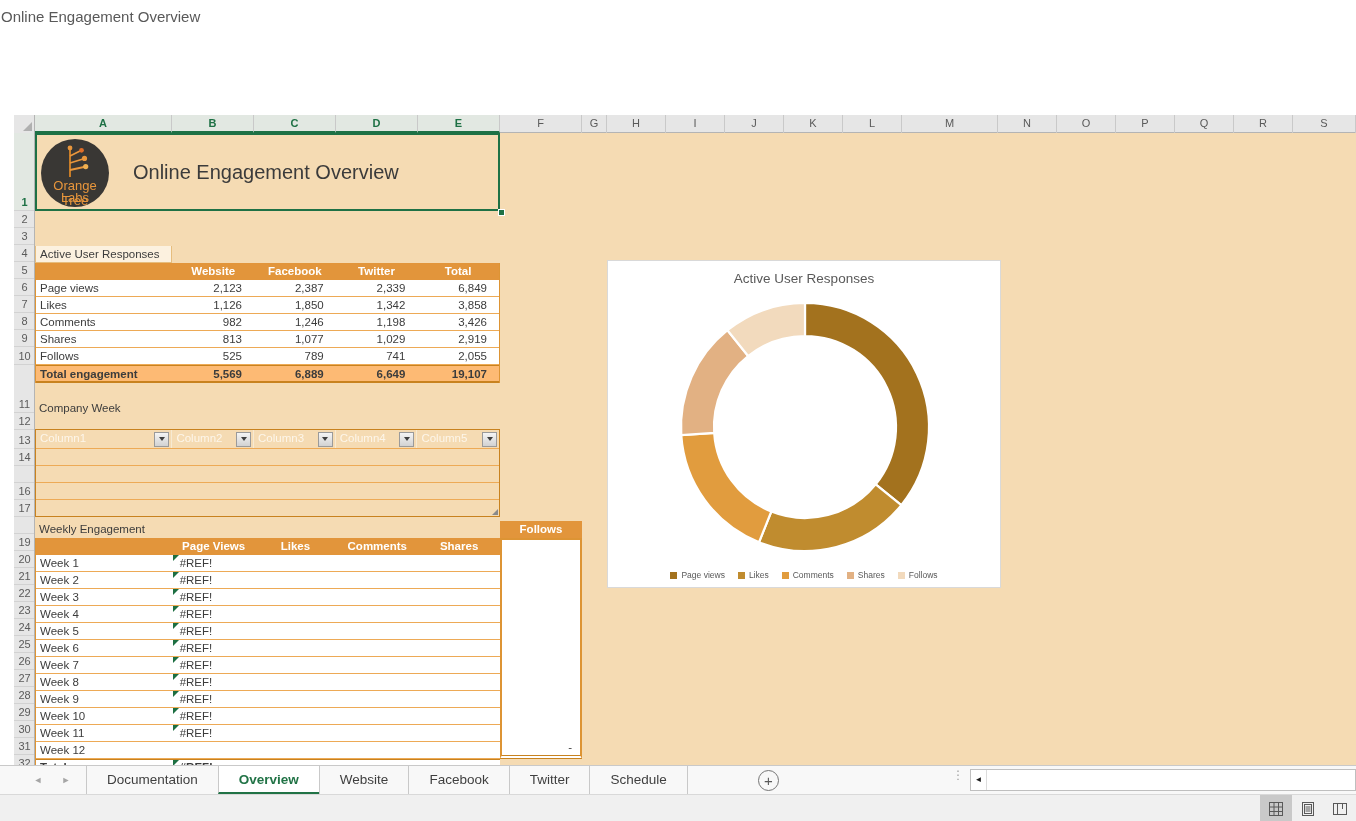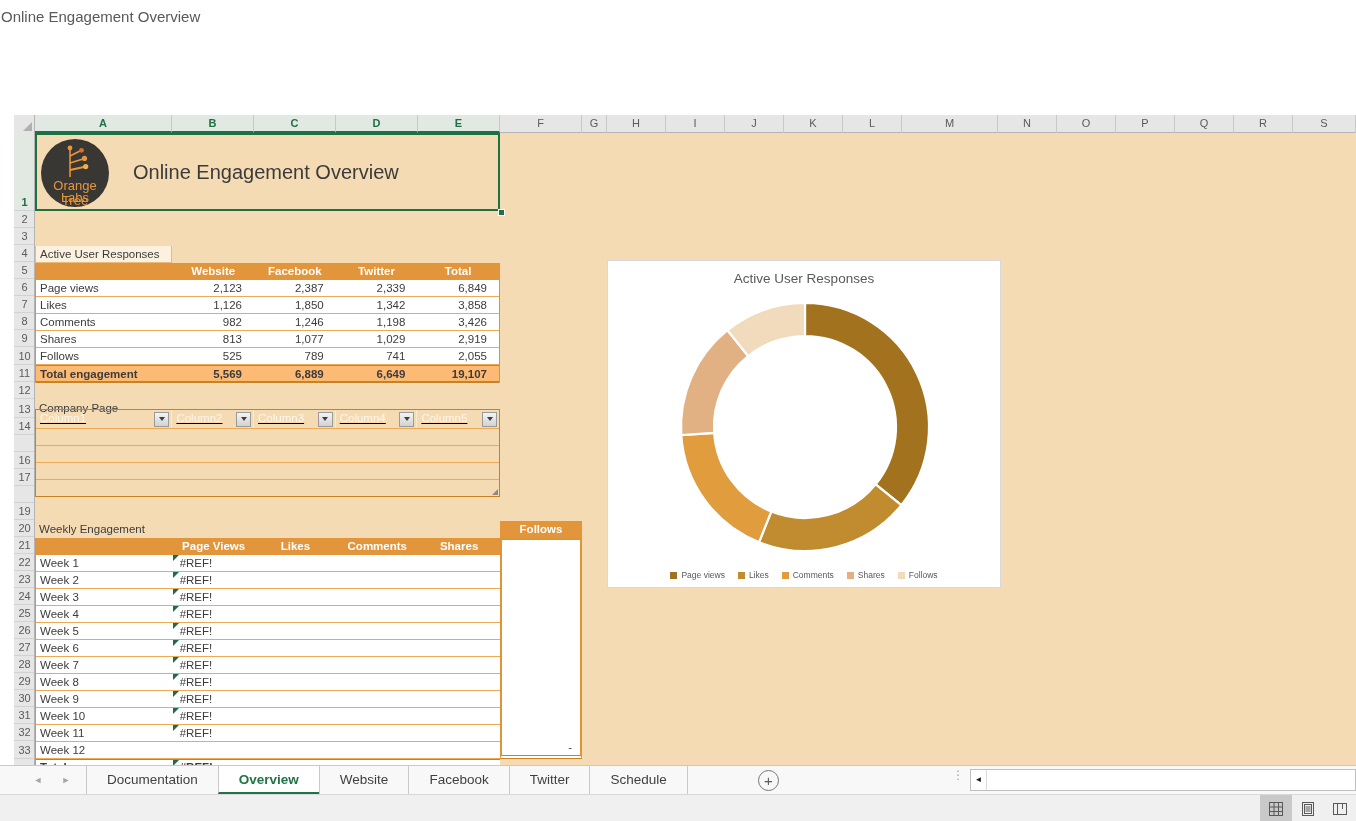--- a/index.html
+++ b/index.html
@@ -41,21 +41,21 @@
   .c0 { width:137px; padding-left:4px; color:#3c3c3c; }
   .cn { width:82px; text-align:right; padding-right:12px; color:#3c3c3c; }
   .hdr-orange { background:#e2953b; }
   .hdr-orange > div { color:#fff; font-weight:bold; text-align:center; padding:0; }
   .data-row { background:#fff; border-bottom:1px solid #edaa56; }
   .total-row { background:#fdba74; height:18px; font-weight:bold; border-top:1px solid #c8821f; border-bottom:2px solid #c8821f; }
   .total-row > div { font-weight:bold; line-height:16px; }
 
   
   .cp-label { left:0; top:267px; width:137px; }
-  .cp { position:absolute; left:0; top:276px; width:465px; border:1px solid #c8821f;text-decoration:underline; }
+  .cp { position:absolute; left:0; top:296px; width:465px; border:1px solid #c8821f; }
   .cp-hdr { display:flex; height:18px; }
   .cp-hcell { position:relative; height:18px; line-height:17px; font-size:11.5px; color:#fdf6ea; padding-left:4px; border-right:1px solid #f7ead2; }
   .cp-hcell:last-child { border-right:none; }
   .dd-btn { position:absolute; right:2px; top:1.5px; width:15px; height:15px; background:linear-gradient(#f4f4f4,#d2d2d2); border:1px solid #9a9a9a; display:flex; align-items:center; justify-content:center; }
   .dd-tri { width:0; height:0; border-top:4px solid #3f3f3f; border-left:3.5px solid transparent; border-right:3.5px solid transparent; }
   .cp-row { height:17px; border-top:1px solid #edaa56; position:relative; }
   .cp-resize { position:absolute; right:1px; bottom:1px; width:0; height:0; border-bottom:6px solid #8a8a8a; border-left:6px solid transparent; }
 
   
   .we-label { left:0; top:388px; width:200px; }
@@ -135,21 +135,21 @@
         <div class="row-h sel" style="height: 78px;">1</div>
         <div class="row-h" style="height: 17px;">2</div>
         <div class="row-h" style="height: 17px;">3</div>
         <div class="row-h" style="height: 17px;">4</div>
         <div class="row-h" style="height: 17px;">5</div>
         <div class="row-h" style="height: 17px;">6</div>
         <div class="row-h" style="height: 17px;">7</div>
         <div class="row-h" style="height: 17px;">8</div>
         <div class="row-h" style="height: 17px;">9</div>
         <div class="row-h" style="height: 18px;">10</div>
-        <div class="row-h" style="height: 17px;">11</div>
+        <div class="row-h" style="height: 17px; margin-top: 31px;">11</div>
         <div class="row-h" style="height: 17px;">12</div>
         <div class="row-h" style="height: 19px;">13</div>
         <div class="row-h" style="height: 17px;">14</div>
         <div class="row-h" style="height: 17px; padding-left: 31px;">15</div>
         <div class="row-h" style="height: 17px;">16</div>
         <div class="row-h" style="height: 17px;">17</div>
         <div class="row-h" style="height: 17px; padding-left: 46px;">18</div>
         <div class="row-h" style="height: 17px;">19</div>
         <div class="row-h" style="height: 17px; text-align: center;">20</div>
         <div class="row-h" style="height: 17px;">21</div>
@@ -234,21 +234,21 @@
           </div>
           <div class="trow total-row">
             <div class="c0">Total engagement</div>
             <div class="cn">5,569</div>
             <div class="cn">6,889</div>
             <div class="cn">6,649</div>
             <div class="cn">19,107</div>
           </div>
         </div>
 
-      <div class="sec-label cp-label">Company Page</div>
+      <div class="sec-label cp-label">Company Week</div>
       <div class="cp" id="cpTable">
           <div class="cp-hdr">
             <div class="cp-hcell" style="width: 137px;">Column1<div class="dd-btn">
                 <div class="dd-tri"></div>
               </div></div>
             <div class="cp-hcell" style="width: 82px;">Column2<div class="dd-btn">
                 <div class="dd-tri"></div>
               </div></div>
             <div class="cp-hcell" style="width: 82px;">Column3<div class="dd-btn">
                 <div class="dd-tri"></div>

